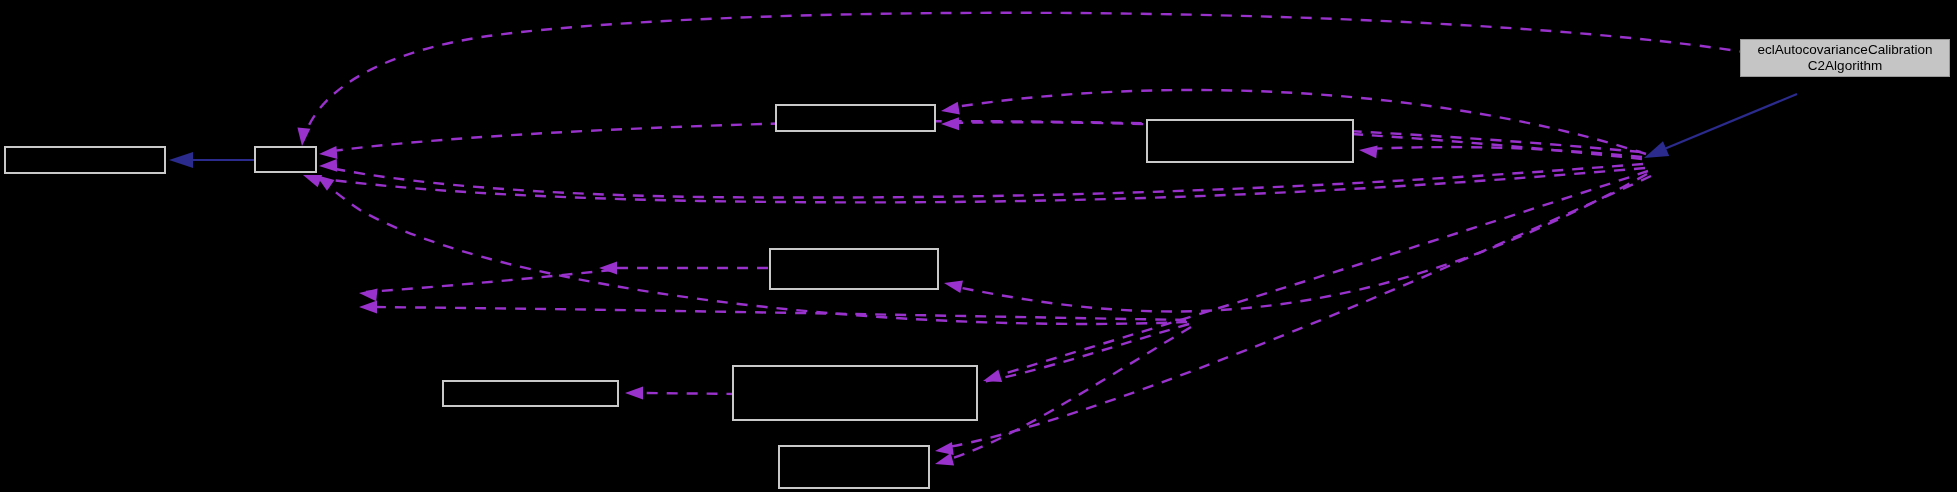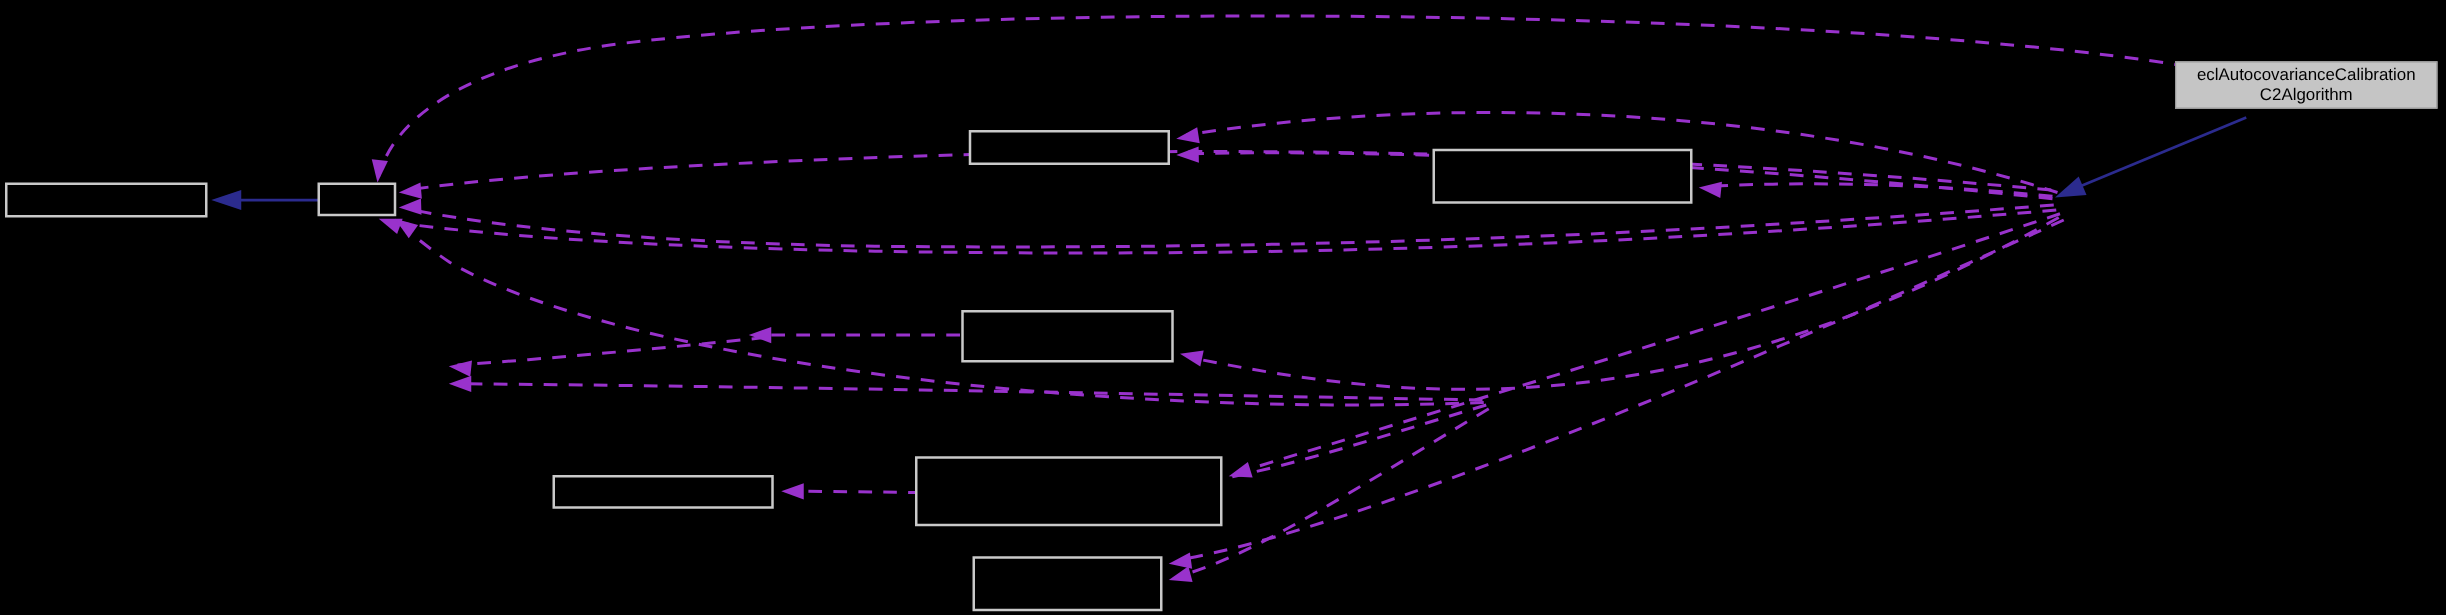--- a/index.html
+++ b/index.html
@@ -26,21 +26,21 @@
   .usage-head { fill: #9932cc; stroke: none; }
   .inherit-head { fill: #2b2b8e; stroke: none; }
   .node-box {
     fill: #000;
     stroke: #c9c9c9;
     stroke-width: 2;
   }
   #main-node {
     position: absolute;
     left: 1740px;
-    top: 49px;
+    top: 39px;
     width: 210px;
     height: 38px;
     background: #c5c5c5;
     border: 1px solid #9a9a9a;
     box-sizing: border-box;
     display: flex;
     flex-direction: column;
     align-items: center;
     justify-content: center;
     color: #000;

